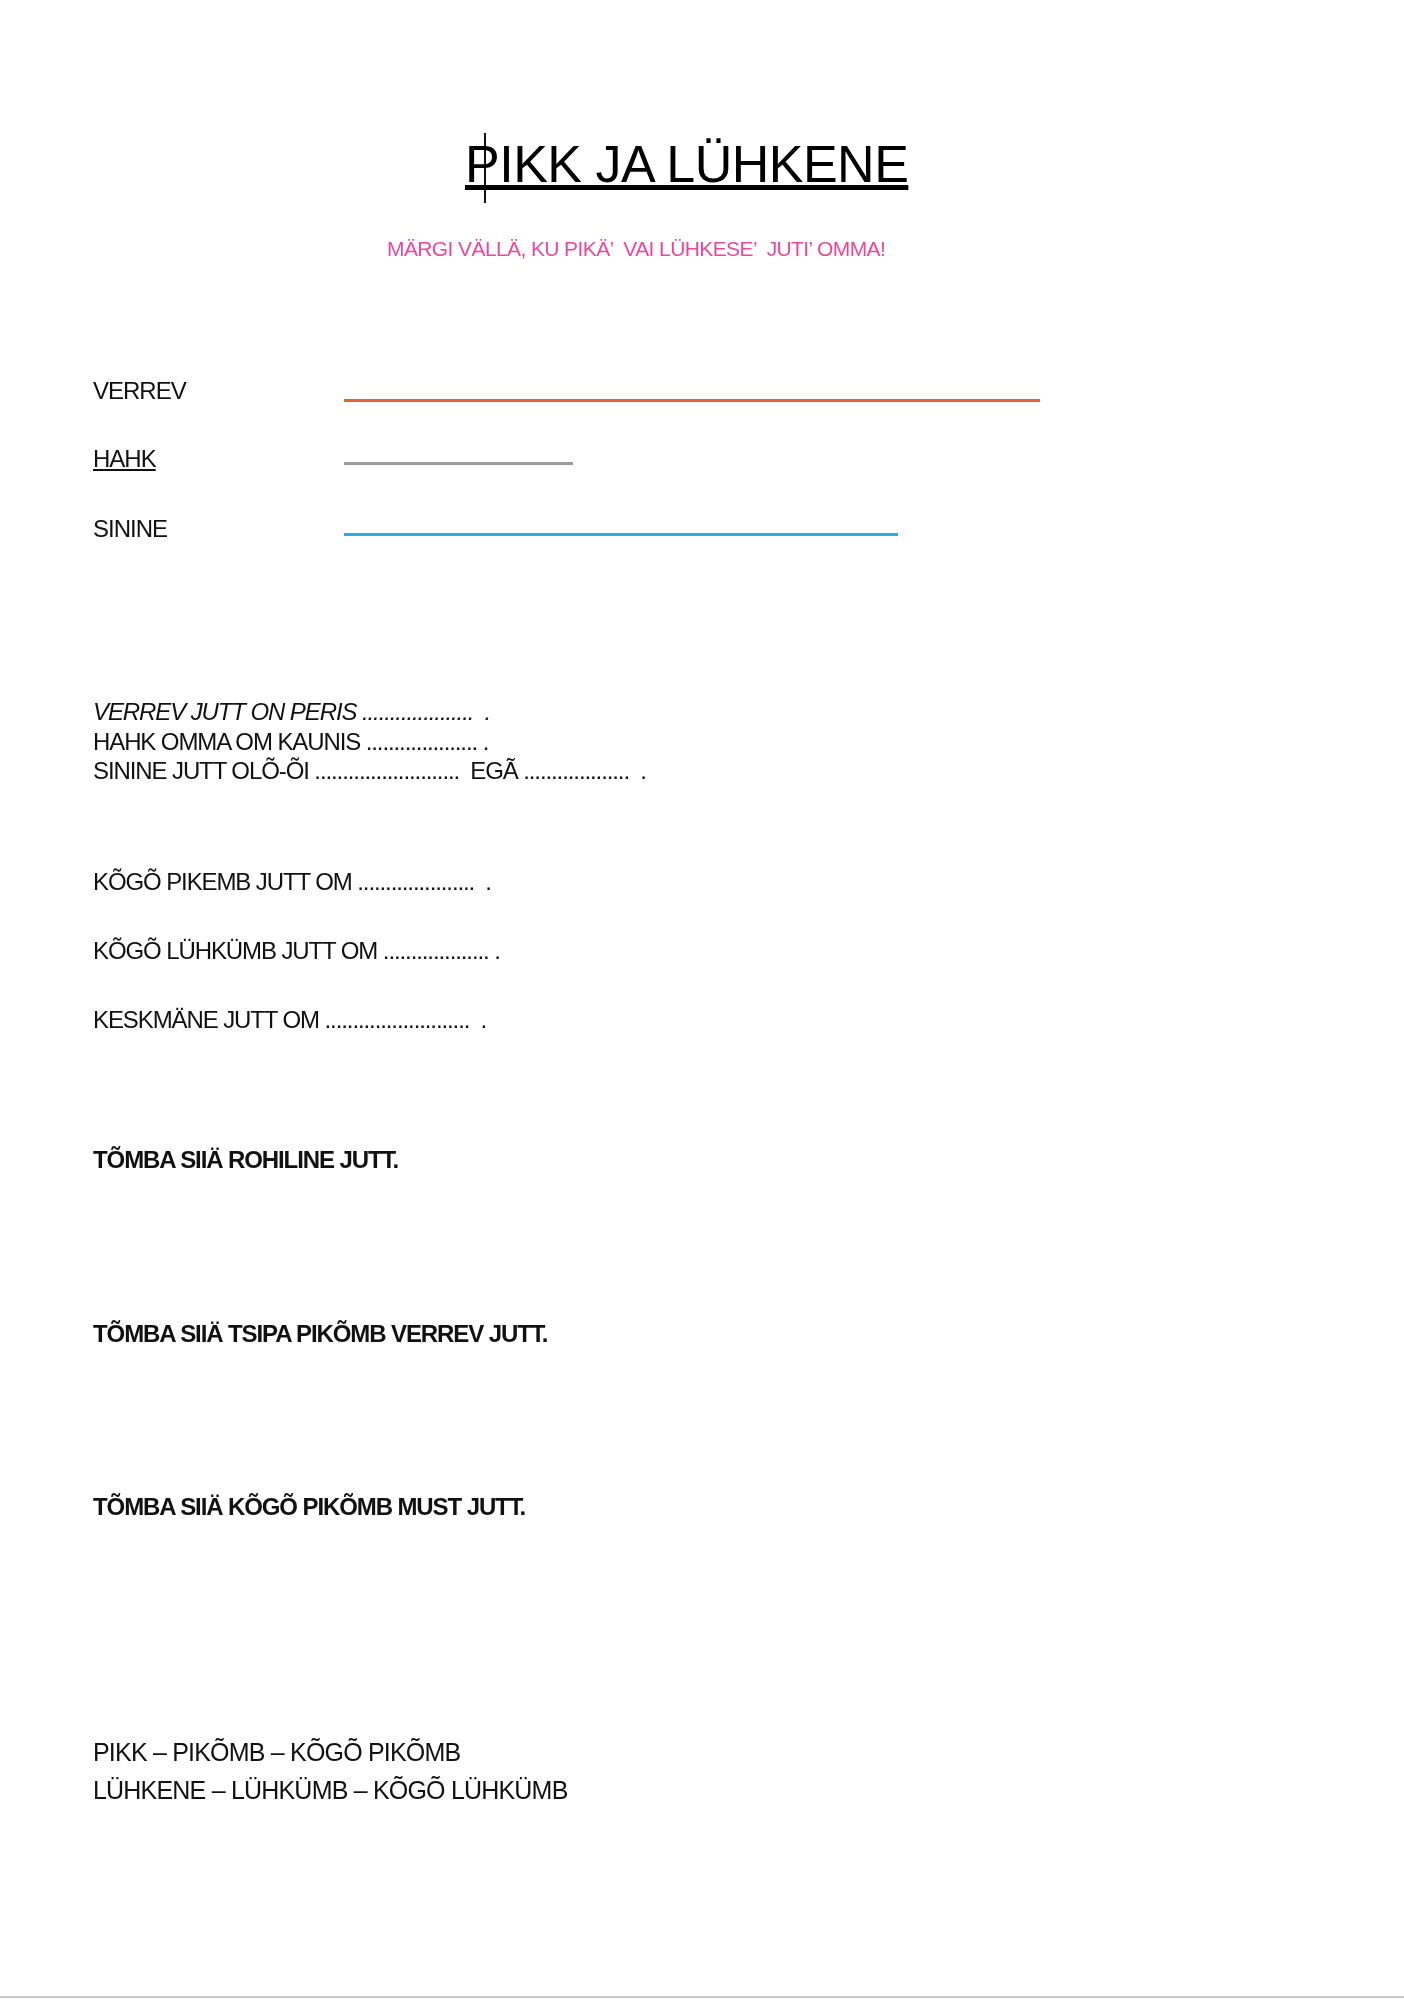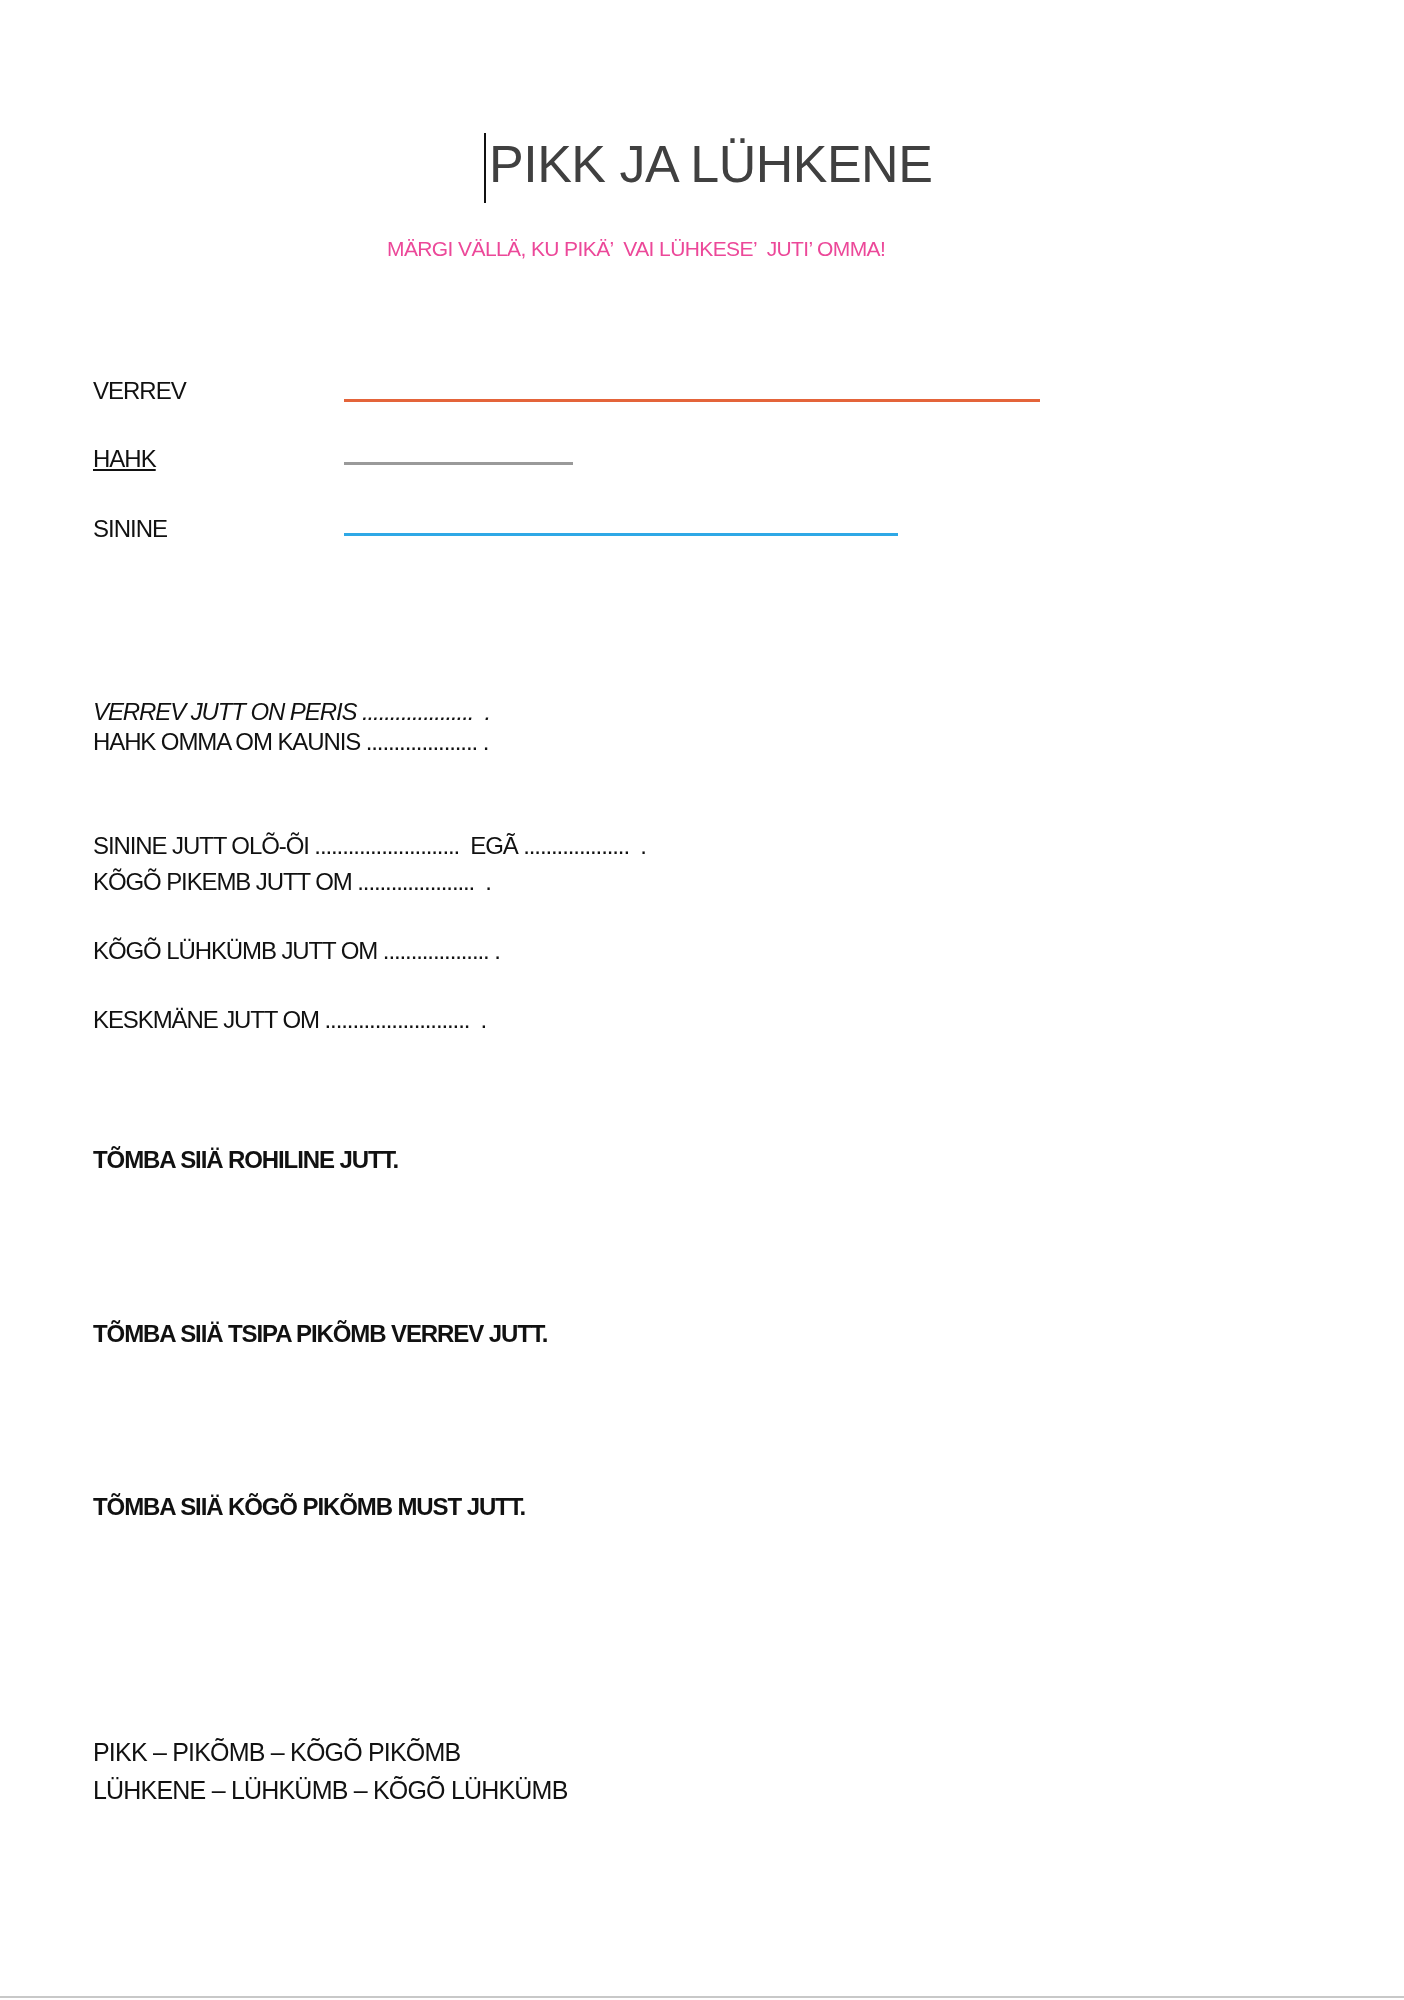--- a/index.html
+++ b/index.html
@@ -4,22 +4,23 @@
 <style>
   html, body { margin: 0; padding: 0; }
   body {
     width: 1404px; height: 2000px; position: relative; overflow: hidden;
     background: #ffffff;
     font-family: "Liberation Sans", sans-serif;
     color: #111111;
   }
   .abs { position: absolute; white-space: pre; line-height: 1; }
   .title {
-    left: 489px; top: 138px; font-size: 52px; color: #404040;
+    left: 465px; top: 138px; font-size: 52px; color: #000000;
     letter-spacing: -0.5px;
+    text-decoration: underline;
   }
   .cursor {
     position: absolute; left: 484px; top: 133px; width: 2px; height: 70px; background: #111;
   }
   .subtitle {
     left: 387px; top: 238px; font-size: 21px; letter-spacing: -0.6px; color: #ec4899;
   }
   .label { left: 93px; font-size: 24px; letter-spacing: -1px; }
   .line { position: absolute; height: 3px; left: 344px; }
   .sentence { left: 93px; font-size: 24px; letter-spacing: -1.1px; }
@@ -42,21 +43,21 @@
   <div class="line" style="top:399px; width:696px; background:#e4643a;"></div>
 
   <div class="abs label" style="top:447px;text-decoration:underline;">HAHK</div>
   <div class="line" style="top:462px; width:229px; background:#9a9a9a;"></div>
 
   <div class="abs label" style="top:517px;">SININE</div>
   <div class="line" style="top:533px; width:554px; background:#2ea8e6;"></div>
 
   <div class="abs sentence" style="top:700px;font-style:italic;">VERREV JUTT ON PERIS ....................  .</div>
   <div class="abs sentence" style="top:730px;">HAHK OMMA OM KAUNIS .................... .</div>
-  <div class="abs sentence" style="top:834px;">SININE JUTT OLÕ-ÕI ..........................  EGÃ ...................  .</div>
+  <div class="abs sentence" style="top:759px;">SININE JUTT OLÕ-ÕI ..........................  EGÃ ...................  .</div>
   <div class="abs sentence" style="top:870px;">KÕGÕ PIKEMB JUTT OM .....................  .</div>
   <div class="abs sentence" style="top:939px;">KÕGÕ LÜHKÜMB JUTT OM ................... .</div>
   <div class="abs sentence" style="top:1008px;">KESKMÄNE JUTT OM ..........................  .</div>
 
   <div class="abs instr" style="top:1148px;">TÕMBA SIIÄ ROHILINE JUTT.</div>
   <div class="abs instr" style="top:1322px;">TÕMBA SIIÄ TSIPA PIKÕMB VERREV JUTT.</div>
   <div class="abs instr" style="top:1495px;">TÕMBA SIIÄ KÕGÕ PIKÕMB MUST JUTT.</div>
 
   <div class="abs compare" style="top:1740px;">PIKK – PIKÕMB – KÕGÕ PIKÕMB</div>
   <div class="abs compare" style="top:1778px;">LÜHKENE – LÜHKÜMB – KÕGÕ LÜHKÜMB</div>

